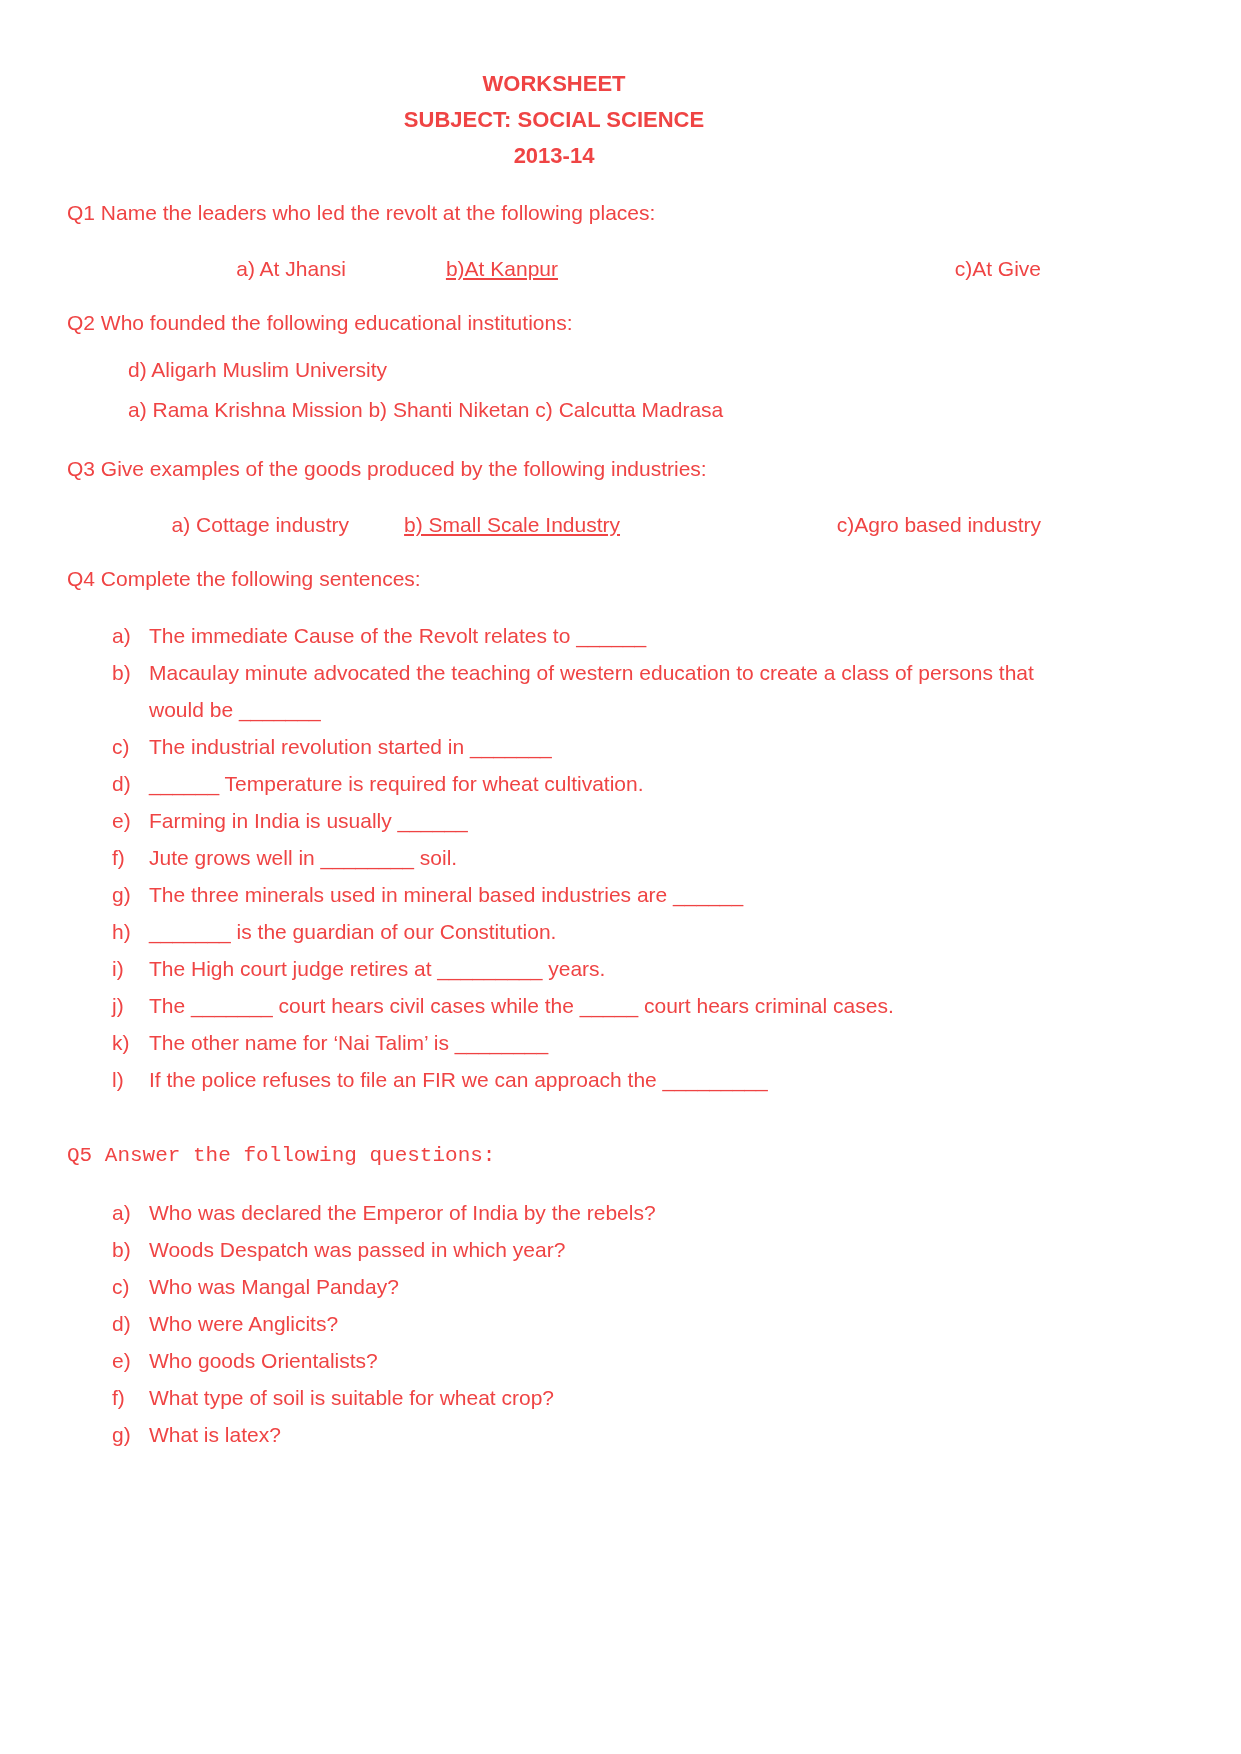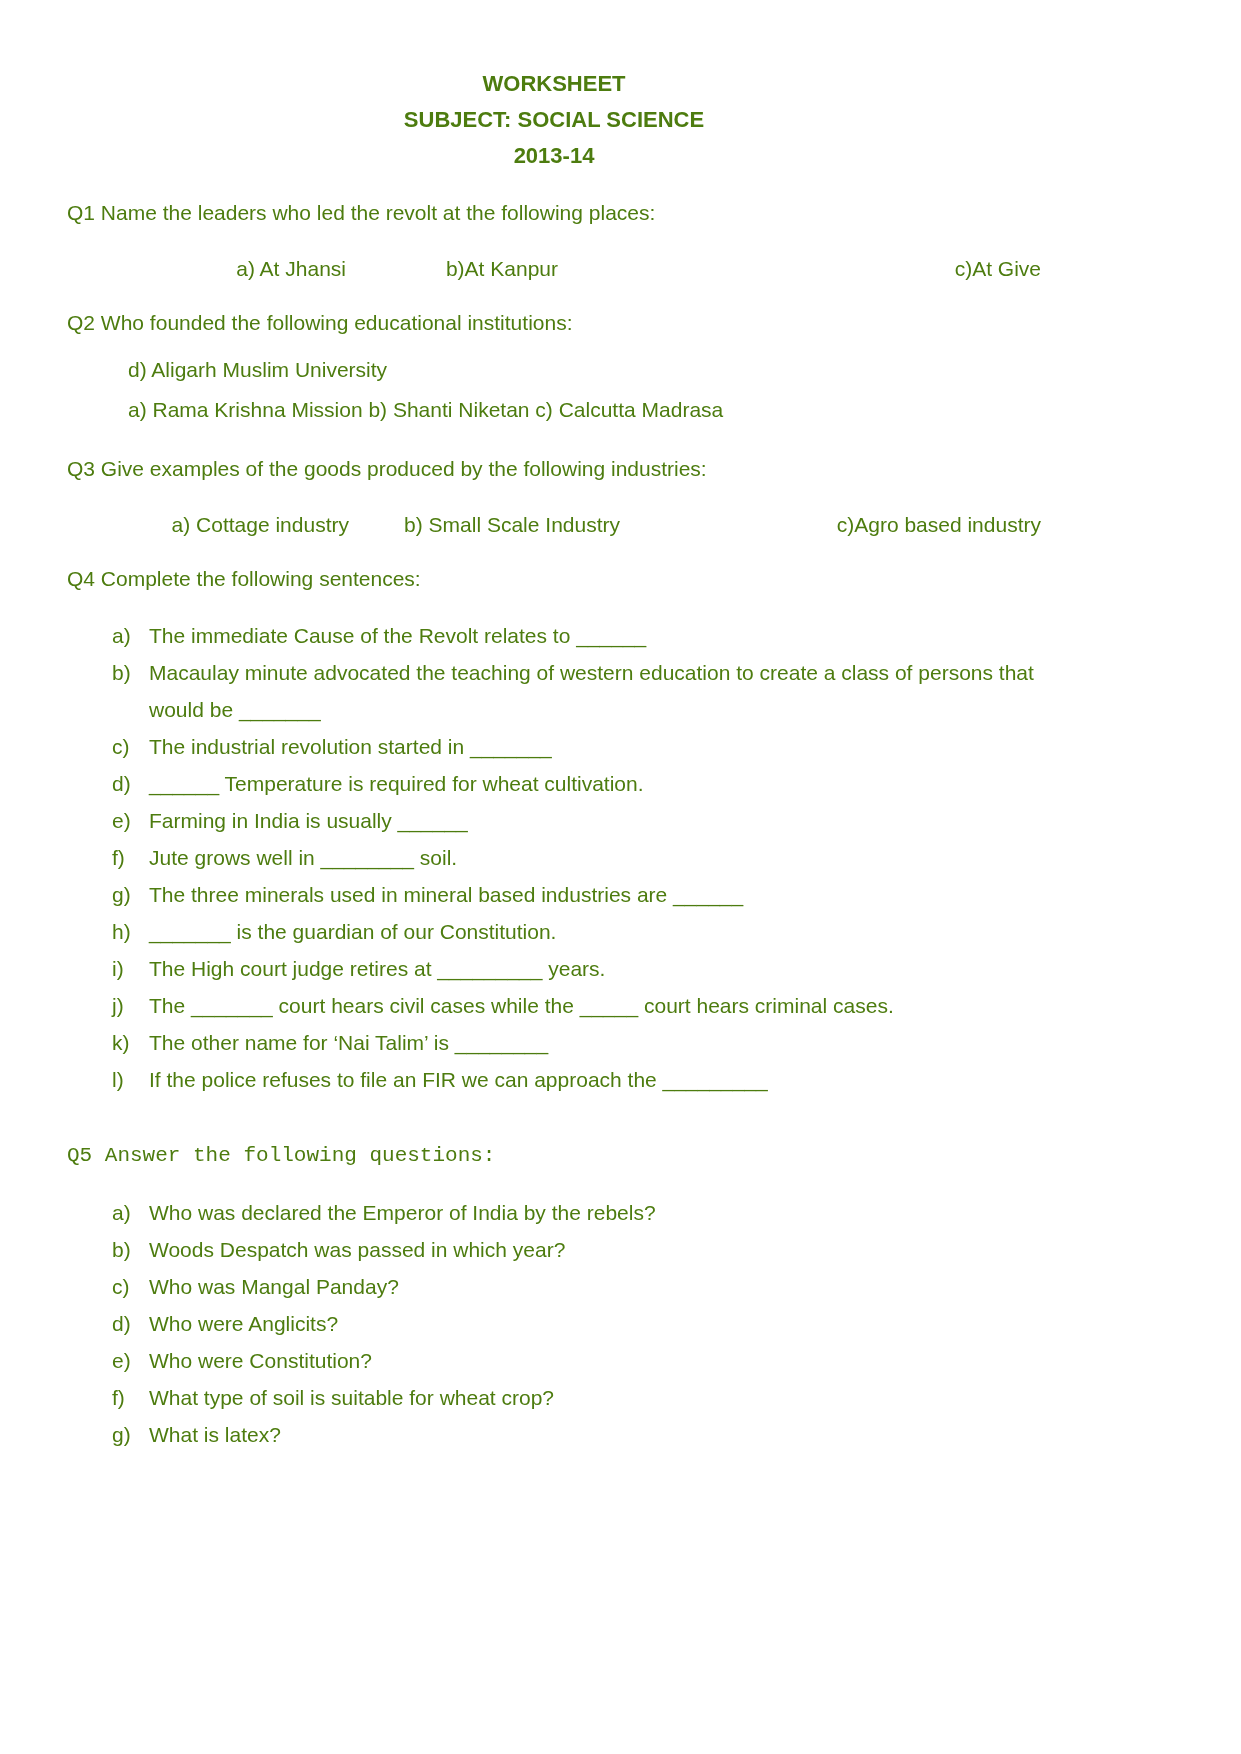--- a/index.html
+++ b/index.html
@@ -5,21 +5,21 @@
     html, body {
       margin: 0;
       padding: 0;
       background: #ffffff;
     }
     .page {
       width: 1241px;
       min-height: 1754px;
       box-sizing: border-box;
       background: #ffffff;
-      color: #4d7c0f;
+      color: #ef4444;
       font-family: "Liberation Sans", "DejaVu Sans", sans-serif;
       font-size: 21px;
       padding: 66px 200px 60px 67px;
       overflow: hidden;
     }
     .title-block {
       text-align: center;
       font-weight: bold;
       font-size: 22px;
       line-height: 36px;
@@ -38,21 +38,21 @@
       margin-top: 43px;
       font-family: Liberation Mono, monospace;
     }
     .opt-row {
       display: flex;
       margin: 26px 0 0 37px;
       line-height: 30px;
       text-align: right;
     }
     .opt-row .col-a { flex: none; width: 242px; }
-    .opt-row .col-b { flex: none; width: 212px; }
+    .opt-row .col-b { flex: none; width: 212px; text-decoration: underline; }
     .opt-row .col-c { flex: 1; }
     .q3row .col-a { width: 245px; }
     .q3row .col-b { width: 271px; }
     .sub-lines {
       margin: 12px 0 0 61px;
       line-height: 40px;
     }
     .items {
       margin: 23px 0 0 45px;
     }
@@ -174,21 +174,21 @@
       <div class="item">
         <span class="marker">c)</span>
         <span class="itext">Who was Mangal Panday?</span>
       </div>
       <div class="item">
         <span class="marker">d)</span>
         <span class="itext">Who were Anglicits?</span>
       </div>
       <div class="item">
         <span class="marker">e)</span>
-        <span class="itext">Who were Constitution?</span>
+        <span class="itext">Who goods Orientalists?</span>
       </div>
       <div class="item">
         <span class="marker">f)</span>
         <span class="itext">What type of soil is suitable for wheat crop?</span>
       </div>
       <div class="item">
         <span class="marker">g)</span>
         <span class="itext">What is latex?</span>
       </div>
     </div>

